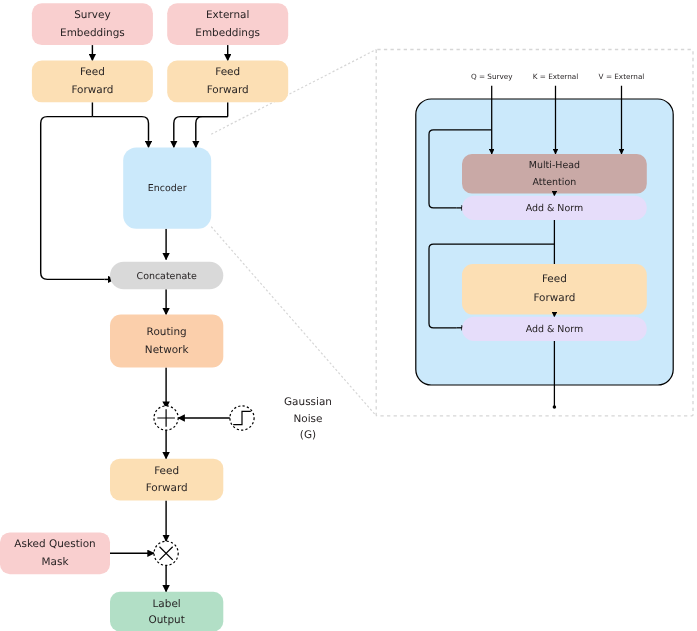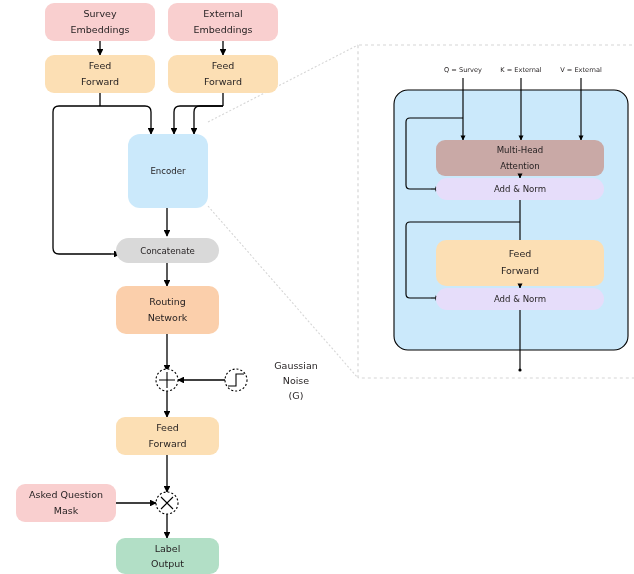--- a/index.html
+++ b/index.html
@@ -1,18 +1,18 @@
 <!DOCTYPE html>
 <html><head>
 <meta charset="utf-8">
 <style>
   html,body{margin:0;padding:0;background:#ffffff;}
   body{width:634px;height:574px;position:relative;overflow:hidden;
        font-family:"DejaVu Sans","Liberation Sans",sans-serif;}
-  #root{position:absolute;left:16px;top:0;width:514px;height:574px;}
+  #root{position:absolute;left:0;top:0;width:514px;height:574px;}
   svg#canvas{position:absolute;left:0;top:0;width:634px;height:574px;}
   .nodeLbl{font-size:9.5px;fill:#231f20;text-anchor:middle;dominant-baseline:middle;}
   .nodeLbl.sm{font-size:8.6px;}
   .ioLbl{font-size:6.6px;fill:#231f20;text-anchor:middle;dominant-baseline:middle;}
   .sideLbl{font-size:9.5px;fill:#231f20;text-anchor:middle;dominant-baseline:middle;}
   .shape{stroke:#000000;stroke-width:1.1;}
   .noStroke{stroke:none;}
   .edge{stroke:#000000;stroke-width:1.3;fill:none;}
   .edgeThin{stroke:#000000;stroke-width:1.15;fill:none;}
   .dashLead{stroke:#d6d6d6;stroke-width:1.1;fill:none;stroke-dasharray:2 2;}

